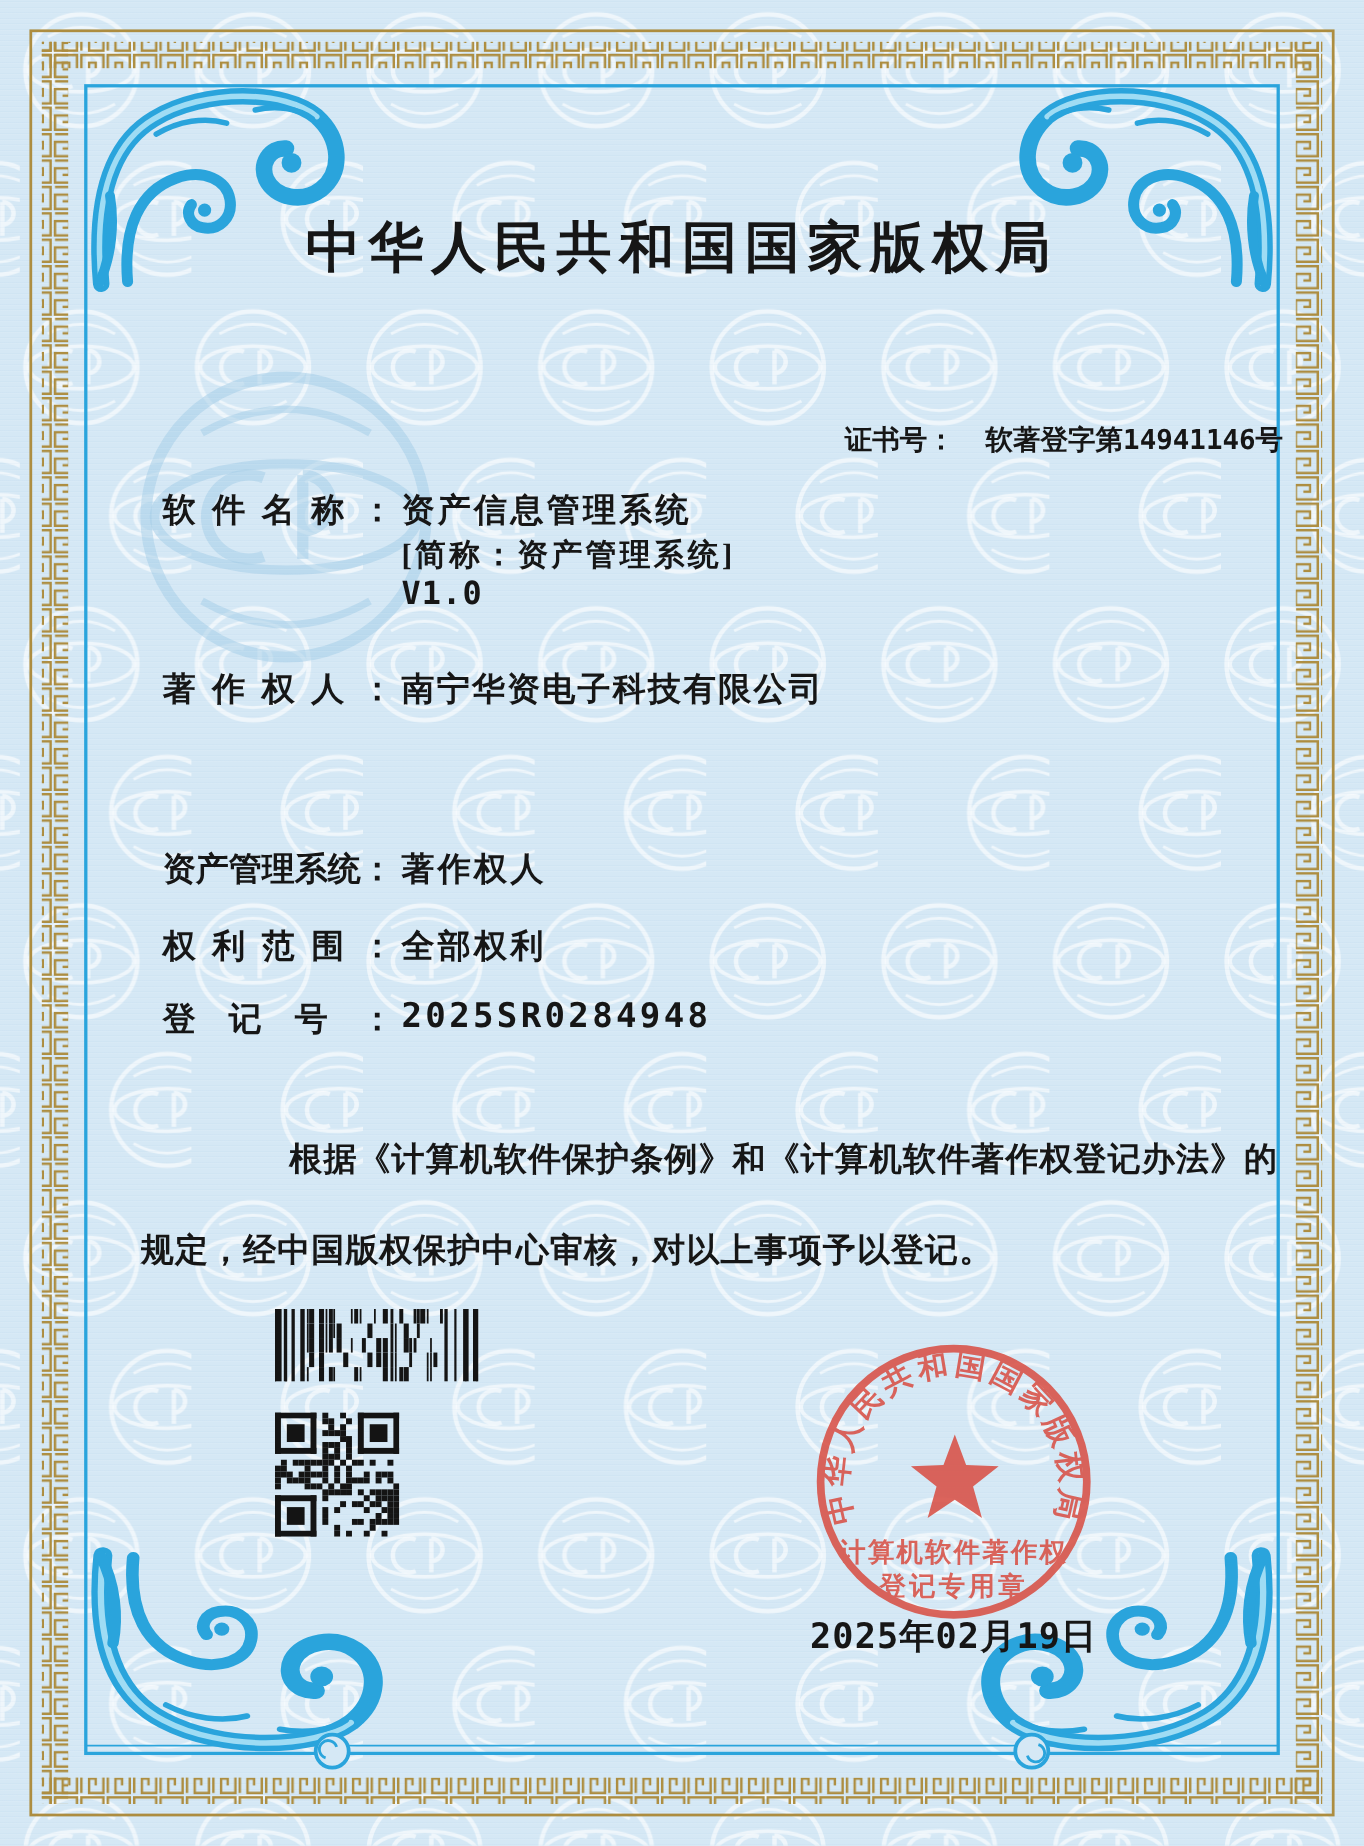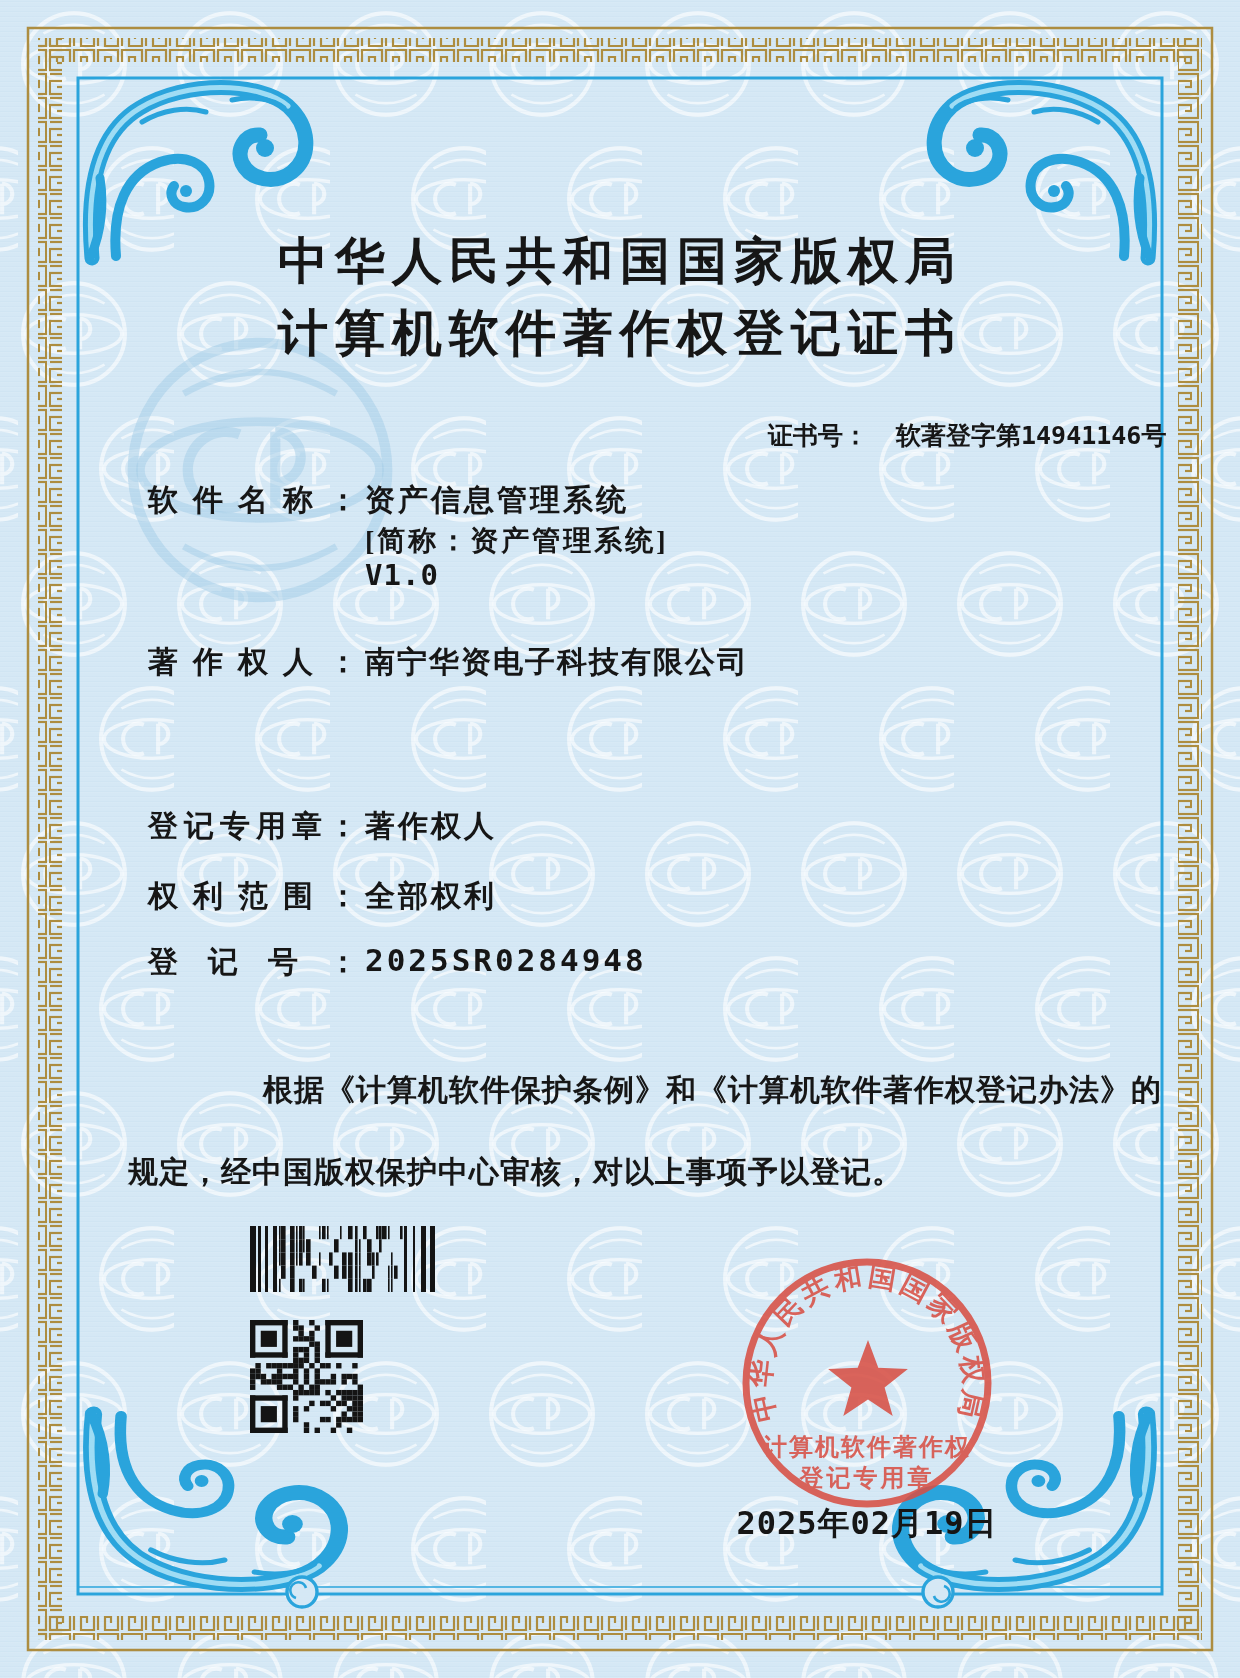--- a/index.html
+++ b/index.html
@@ -9,21 +9,21 @@
     font-family:"Liberation Serif", serif;
     color:#161616;
   }
   
   .texture{
     position:absolute;inset:0;
     background:repeating-linear-gradient(0deg, rgba(255,255,255,.07) 0 1px, rgba(120,170,210,.05) 1px 2px, transparent 2px 5px);
     pointer-events:none;
   }
   .bg-svg, .frame-svg{position:absolute;inset:0;width:1240px;height:1678px;}
-  .content{position:absolute;inset:0;margin-top:36px;}
+  .content{position:absolute;inset:0;}
 
   .title{
     position:absolute;left:0;width:100%;text-align:center;
     font-size:50px;font-weight:700;letter-spacing:7px;
     font-family:"Liberation Serif", serif;
   }
   #title1{top:192px;}
   #title2{top:264px;}
 
   .certno{
@@ -131,39 +131,38 @@
   </g>
   <g>
     <circle cx="938" cy="1592" r="15" fill="#d5e8f5" stroke="#2aa4dc" stroke-width="3.4"></circle>
     <path d="M944,1586 a8,8 0 1,1 -10,10" fill="none" stroke="#2aa4dc" stroke-width="2.6"></path>
   </g>
 </svg>
 
 <div class="content">
 
   <div class="title" id="title1">中华人民共和国国家版权局</div>
-  <div class="title" id="title2">计算机软件著作权登记证书</div>
 
   <div class="certno">
     <span class="l">证书号：</span>
     <span class="v num">软著登字第14941146号</span>
   </div>
 
   <div class="frow" style="top:444px">
     <span class="lab">软件名称：</span><span class="val">资产信息管理系统</span>
   </div>
   <div class="subline" style="top:486px">[简称：资产管理系统]</div>
   <div class="subline mono" style="top:522px;font-size:29px">V1.0</div>
 
   <div class="frow" style="top:606px">
     <span class="lab">著作权人：</span><span class="val" style="letter-spacing:2px">南宁华资电子科技有限公司</span>
   </div>
 
   <div class="frow" style="top:770px">
-    <span class="lab">登记专用章：</span><span class="val">著作权人</span>
+    <span class="lab">资产管理系统：</span><span class="val">著作权人</span>
   </div>
 
   <div class="frow" style="top:840px">
     <span class="lab">权利范围：</span><span class="val">全部权利</span>
   </div>
 
   <div class="frow" style="top:906px">
     <span class="lab">登记号：</span><span class="val mono" style="font-size:31px">2025SR0284948</span>
   </div>
 

